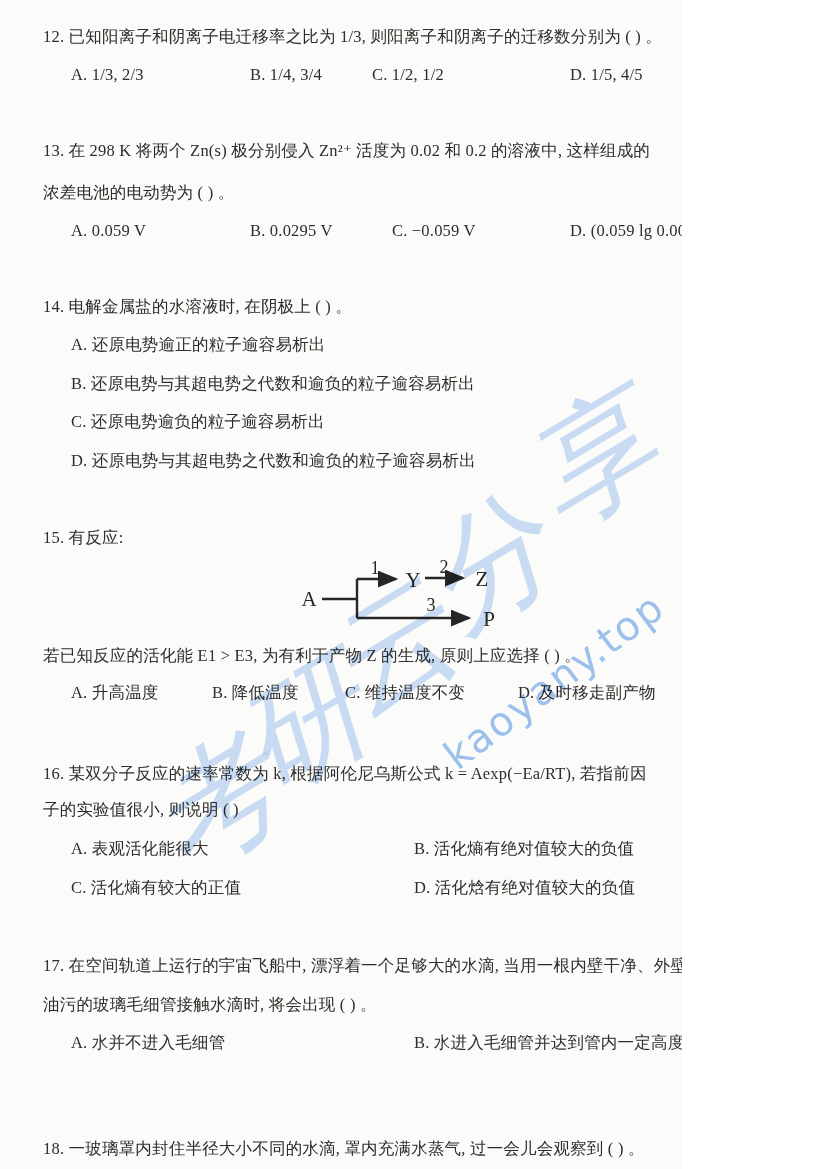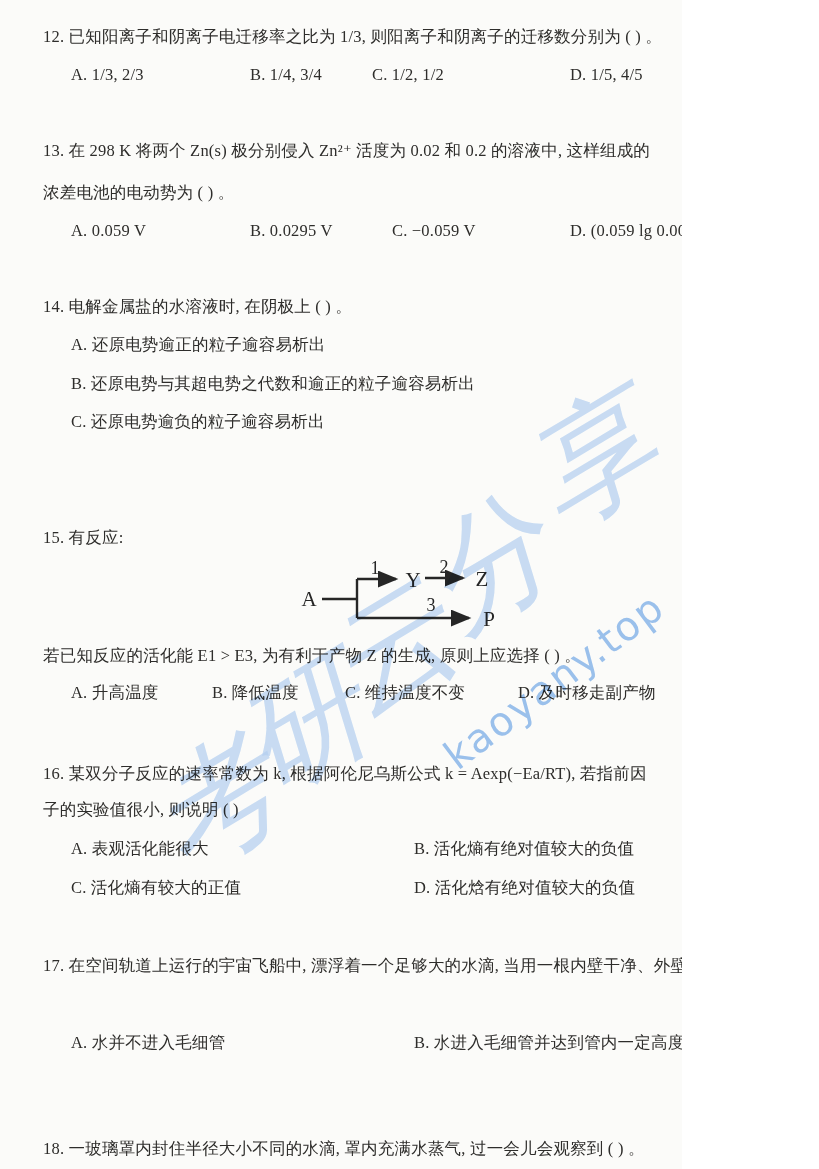--- a/index.html
+++ b/index.html
@@ -44,22 +44,23 @@
 
   <div class="t stem" style="top:140px">13. 在 298 K 将两个 Zn(s) 极分别侵入 Zn²⁺ 活度为 0.02 和 0.2 的溶液中, 这样组成的</div>
   <div class="t stem" style="top:182px">浓差电池的电动势为 (  ) 。</div>
   <div class="t opt" style="top:220px;left:71px">A. 0.059 V</div>
   <div class="t opt" style="top:220px;left:250px">B. 0.0295 V</div>
   <div class="t opt" style="top:220px;left:392px">C. −0.059 V</div>
   <div class="t opt" style="top:220px;left:570px">D. (0.059 lg 0.004) V</div>
 
   <div class="t stem" style="top:296px">14. 电解金属盐的水溶液时, 在阴极上 (  ) 。</div>
   <div class="t opt" style="top:334px;left:71px">A. 还原电势逾正的粒子逾容易析出</div>
-  <div class="t opt" style="top:373px;left:71px">B. 还原电势与其超电势之代数和逾正的粒子逾容易析出</div>
+  <div class="t opt" style="top:373px;left:71px">B. 还原电势与其超电势之代数和逾负的粒子逾容易析出</div>
   <div class="t opt" style="top:411px;left:71px">C. 还原电势逾负的粒子逾容易析出</div>
+  <div class="t opt" style="top:450px;left:71px">D. 还原电势与其超电势之代数和逾负的粒子逾容易析出</div>
 
   <div class="t stem" style="top:527px">15. 有反应:</div>
 
   <svg class="diagram" width="235" height="90" viewBox="0 0 235 90">
     <defs>
       <marker id="ah" markerWidth="9" markerHeight="8" refX="7.5" refY="3.5" orient="auto">
         <path d="M0,0 L8.5,3.5 L0,7 Z" fill="#262626"></path>
       </marker>
     </defs>
     <text class="node" x="26" y="56" text-anchor="middle">A</text>
@@ -83,20 +84,21 @@
   <div class="t opt" style="top:682px;left:518px">D. 及时移走副产物</div>
 
   <div class="t stem" style="top:763px">16. 某双分子反应的速率常数为 k, 根据阿伦尼乌斯公式 k = Aexp(−Ea/RT), 若指前因</div>
   <div class="t stem" style="top:799px">子的实验值很小, 则说明 (  )</div>
   <div class="t opt" style="top:838px;left:71px">A. 表观活化能很大</div>
   <div class="t opt" style="top:838px;left:414px">B. 活化熵有绝对值较大的负值</div>
   <div class="t opt" style="top:877px;left:71px">C. 活化熵有较大的正值</div>
   <div class="t opt" style="top:877px;left:414px">D. 活化焓有绝对值较大的负值</div>
 
   <div class="t stem" style="top:955px">17. 在空间轨道上运行的宇宙飞船中, 漂浮着一个足够大的水滴, 当用一根内壁干净、外壁</div>
+  <div class="t stem" style="top:994px">油污的玻璃毛细管接触水滴时, 将会出现 (  ) 。</div>
   <div class="t opt" style="top:1032px;left:71px">A. 水并不进入毛细管</div>
   <div class="t opt" style="top:1032px;left:414px">B. 水进入毛细管并达到管内一定高度</div>
 
   <div class="t stem" style="top:1138px">18. 一玻璃罩内封住半径大小不同的水滴, 罩内充满水蒸气, 过一会儿会观察到 (  ) 。</div>
 
   <div class="watermark">
     <span class="wm-char" style="left:153px;top:742px">考</span>
     <span class="wm-char" style="left:241px;top:664px">研</span>
     <span class="wm-char" style="left:328px;top:586px">云</span>
     <span class="wm-char" style="left:425px;top:502px">分</span>

